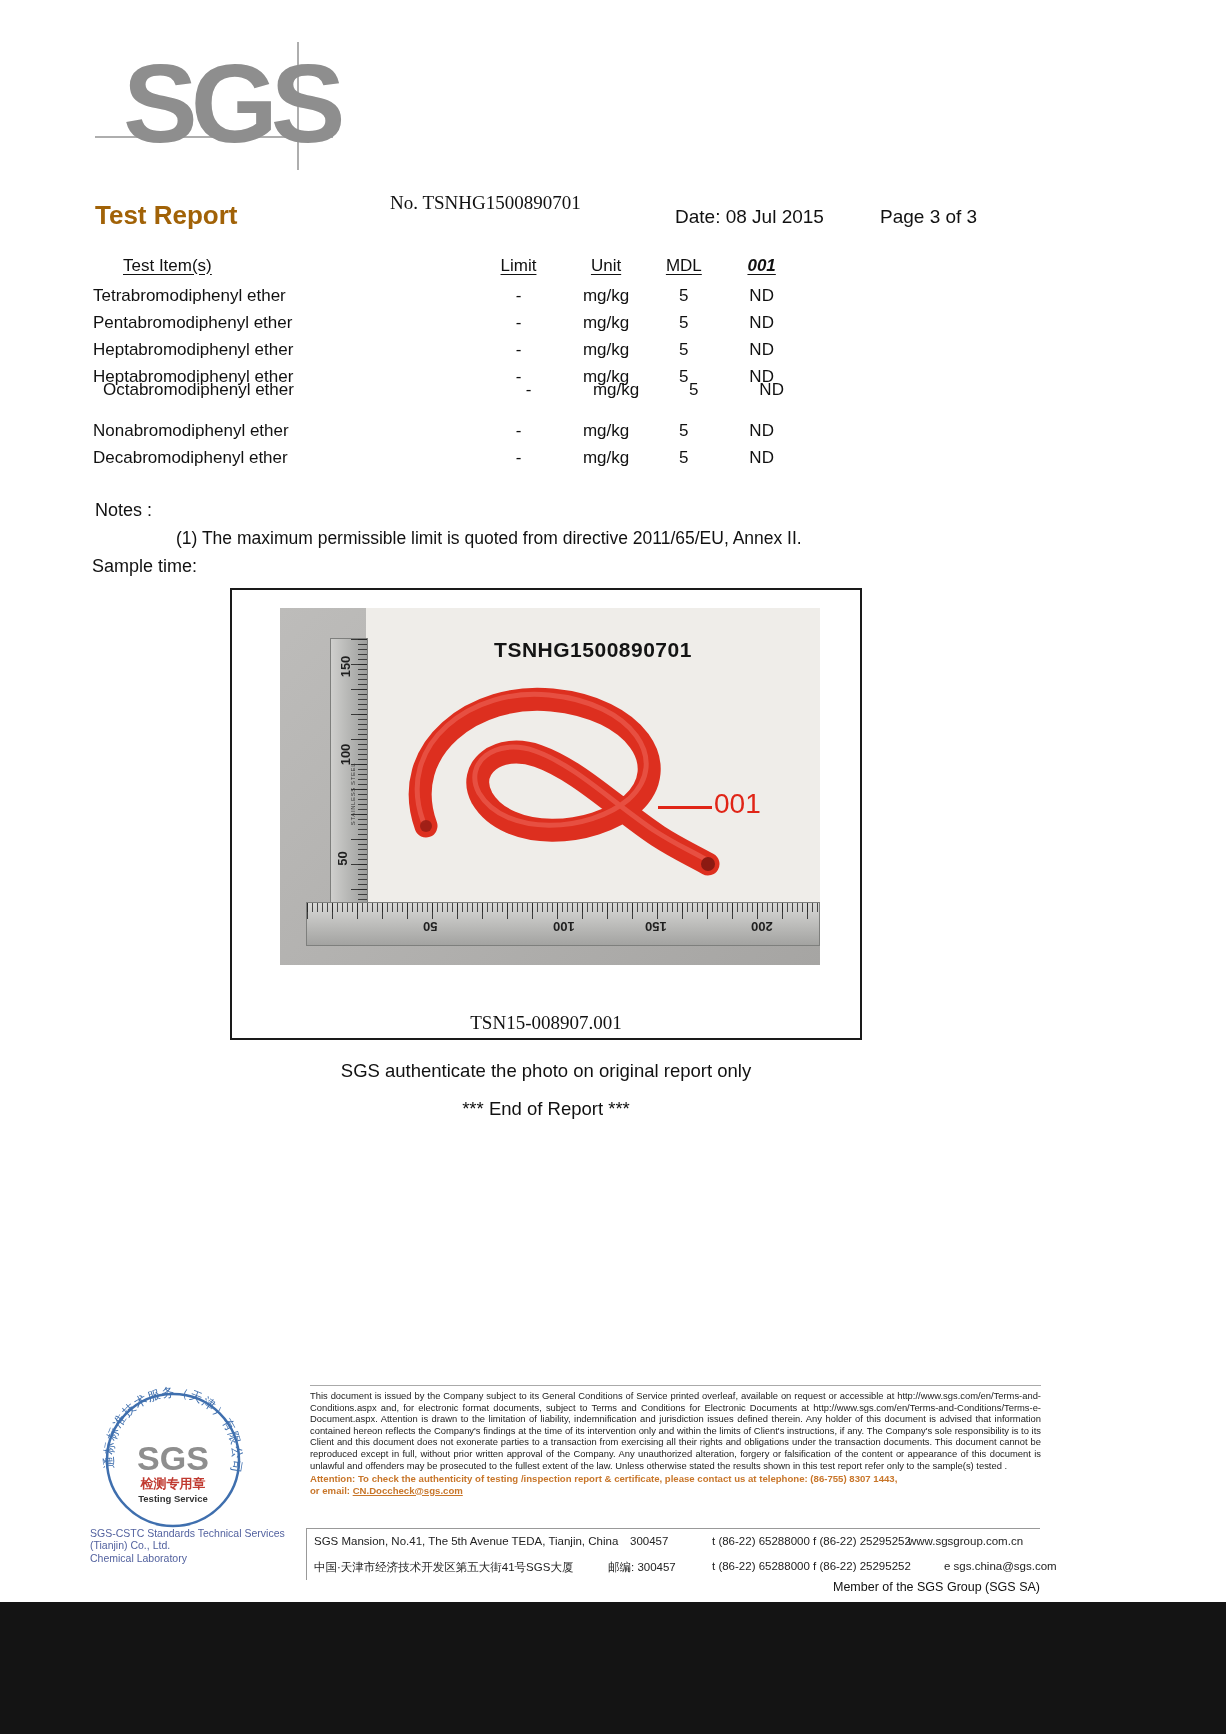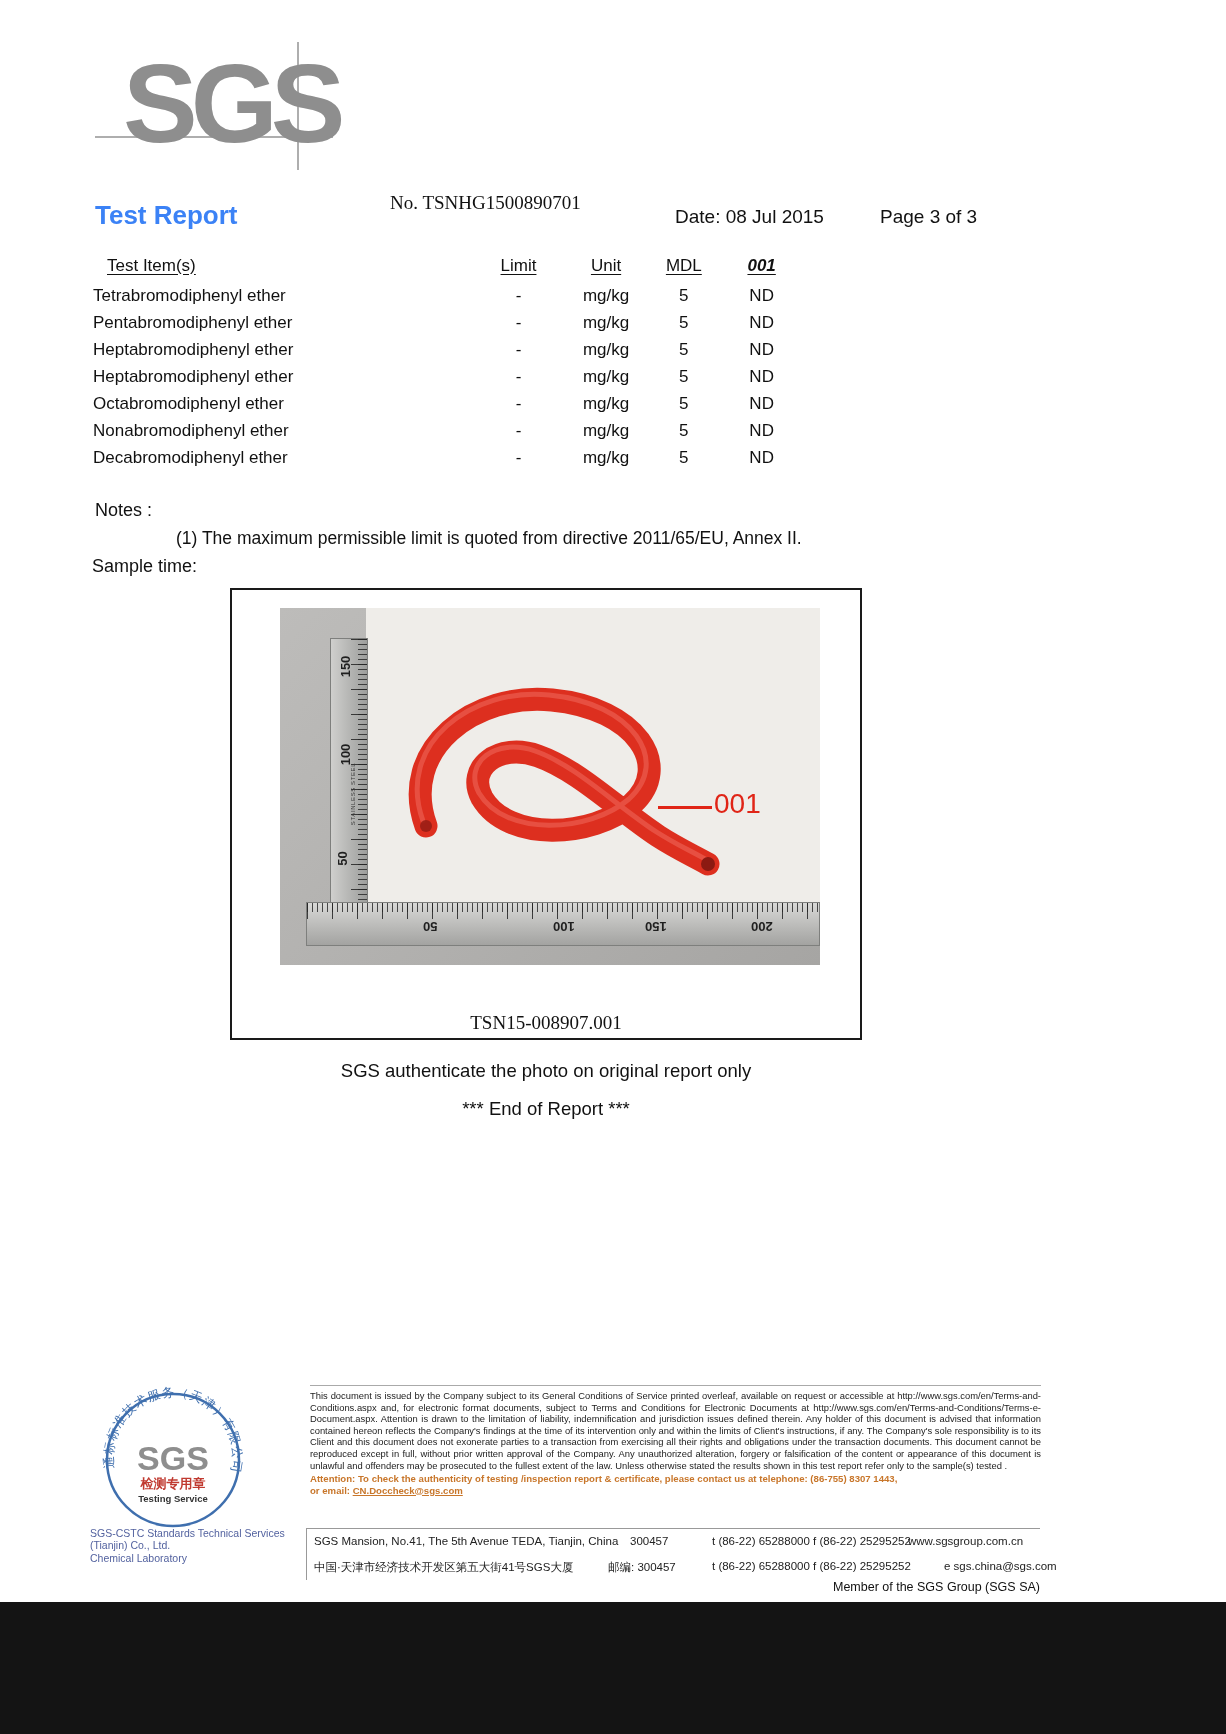--- a/index.html
+++ b/index.html
@@ -6,32 +6,32 @@
   html,body { background:#ffffff; }
   body { font-family:"Liberation Sans", sans-serif; color:#1b1b1b; }
   .page { position:relative; width:1226px; height:1734px; background:#fff; overflow:hidden; margin:0 auto; }
   .abs { position:absolute; }
 
   
   .logo-text { font-size:112px; font-weight:bold; color:#8e8e8e; letter-spacing:-7px; line-height:1; }
   .logo-line { background:#aeaeae; }
 
   
-  .doc-title { font-size:26px; font-weight:bold; color:#3b82f6; }
+  .doc-title { font-size:26px; font-weight:bold; color:#a16207; }
   .hdr-meta  { font-size:19px; color:#111; }
 
   
   .trow { position:absolute; left:93px; width:710px; height:27px; display:flex; align-items:center; font-size:17px; color:#111; }
   .c-item { width:390px; }
   .c-limit{ width:95px; text-align:center; }
   .c-unit { width:85px; text-align:center; }
   .c-mdl  { width:75px; text-align:center; }
   .c-res  { width:85px; text-align:center; }
   .thead span.u { text-decoration:underline; text-underline-offset:3px; }
-  .thead .c-item span { margin-left:14px; }
+  .thead .c-item span { margin-left:30px; }
   .hdr-sample { font-style:italic; font-weight:600; }
 
   .notes-label { font-size:18px; color:#111; }
   .note-text   { font-size:17.5px; color:#111; }
 
   
   .photo-box { border:2px solid #1a1a1a; background:#fff; }
   .photo { background:linear-gradient(135deg,#bdbcba,#a6a5a3); overflow:hidden; }
   .paper { background:#efede9; }
   .photo-title { font-size:21px; font-weight:600; color:#141414; letter-spacing:.5px; text-align:center; }
@@ -110,21 +110,21 @@
     <div class="c-mdl">5</div>
     <div class="c-res">ND</div>
   </div>
   <div class="trow" style="top:363px;">
     <div class="c-item">Heptabromodiphenyl ether</div>
     <div class="c-limit">-</div>
     <div class="c-unit">mg/kg</div>
     <div class="c-mdl">5</div>
     <div class="c-res">ND</div>
   </div>
-  <div class="trow" style="top:390px;">
+  <div class="trow" style="top:376px;margin-left:10px;">
     <div class="c-item">Octabromodiphenyl ether</div>
     <div class="c-limit">-</div>
     <div class="c-unit">mg/kg</div>
     <div class="c-mdl">5</div>
     <div class="c-res">ND</div>
   </div>
   <div class="trow" style="top:417px;">
     <div class="c-item">Nonabromodiphenyl ether</div>
     <div class="c-limit">-</div>
     <div class="c-unit">mg/kg</div>
@@ -141,20 +141,21 @@
 
   <div class="abs notes-label" style="left:95px; top:500px;">Notes :</div>
   <div class="abs note-text" style="left:176px; top:528px;">(1) The maximum permissible limit is quoted from directive 2011/65/EU, Annex II.</div>
   <div class="abs notes-label" style="left:92px; top:556px;">Sample time:</div>
 
   <div class="abs photo-box" style="left:230px; top:588px; width:632px; height:452px;">
     <div class="abs photo" style="left:48px; top:18px; width:540px; height:357px;">
 
       <div class="abs paper" style="left:86px; top:0; width:454px; height:296px;"></div>
 
+      <div class="abs photo-title" style="left:86px; top:30px; width:454px;">TSNHG1500890701</div>
 
       <div class="abs ruler-v" style="left:50px; top:30px; width:38px; height:266px;">
         <div class="vticks"></div>
         <div class="vticks2"></div>
         <span class="vnum" style="top:20px;">150</span>
         <span class="vnum" style="top:108px;">100</span>
         <span class="vnum" style="top:212px;">50</span>
         <span class="vbrand">STAINLESS STEEL</span>
       </div>
 

